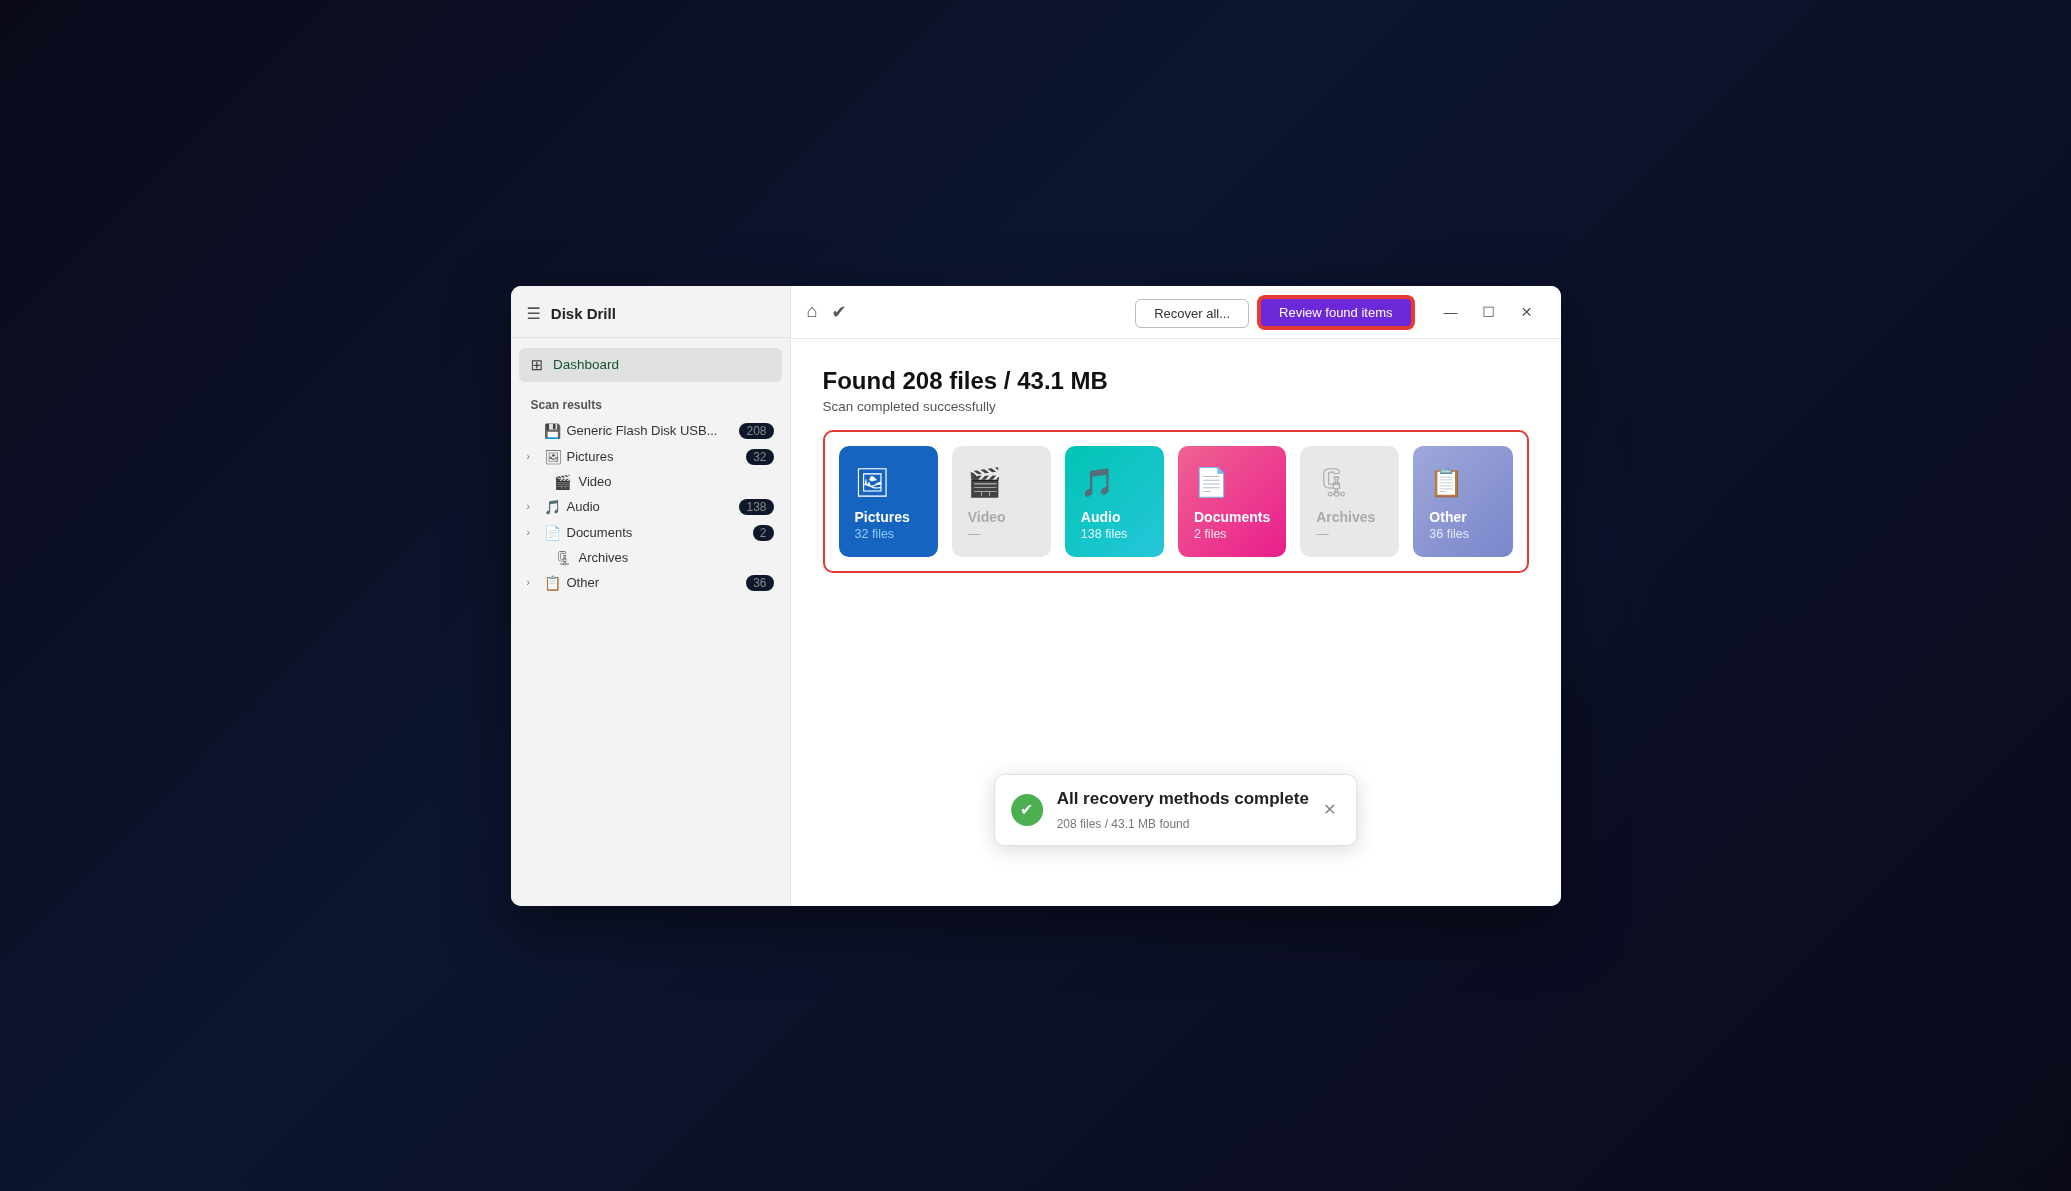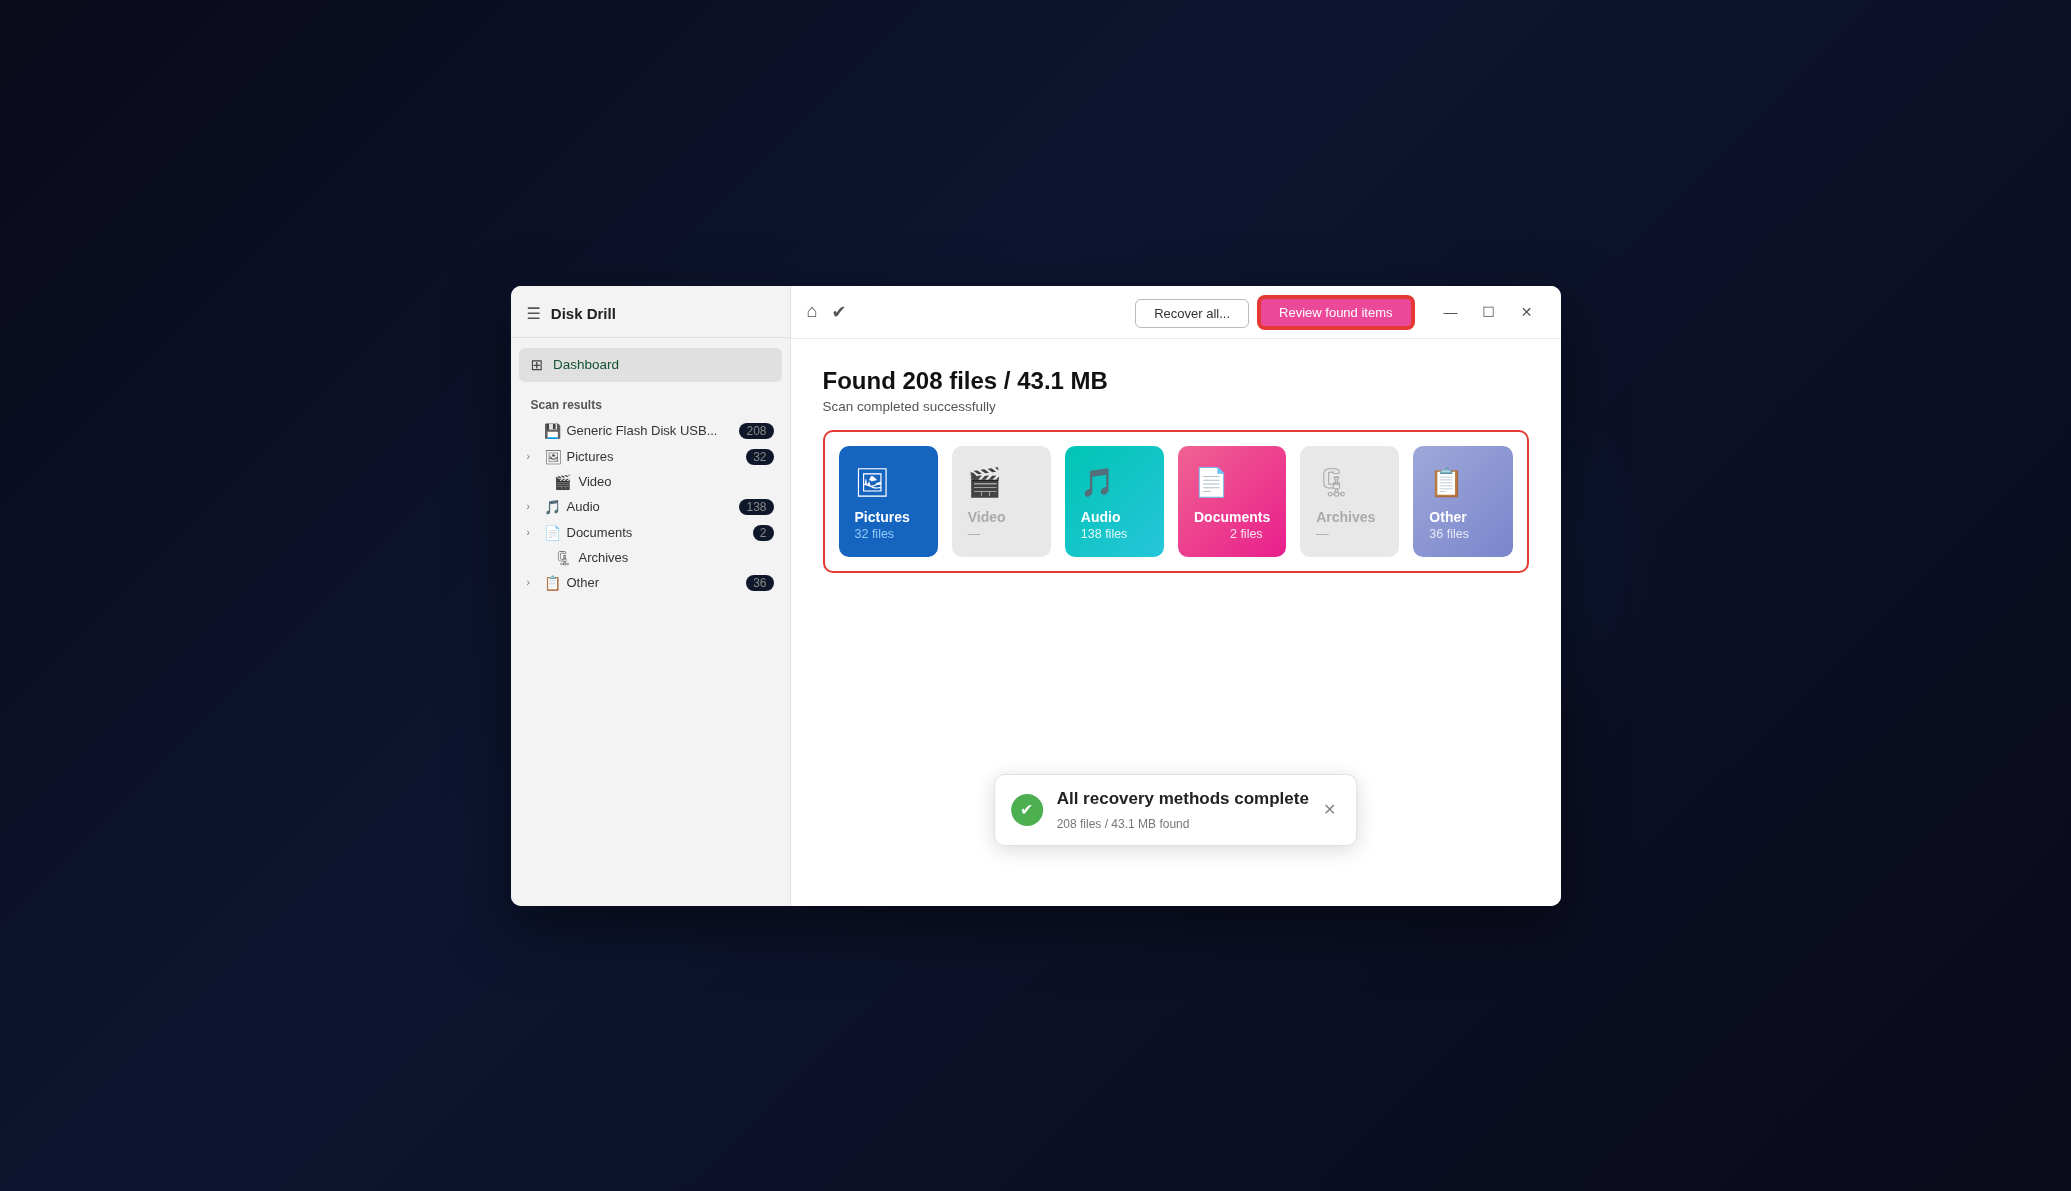--- a/index.html
+++ b/index.html
@@ -191,21 +191,21 @@
       border-radius: 6px;
       background: #fff;
       font-size: 13px;
       color: #333;
       cursor: pointer;
     }
     .review-btn {
       padding: 6px 18px;
       border: 2px solid #e53935;
       border-radius: 6px;
-      background: #ec4899;
+      background: #6d28d9;
       font-size: 13px;
       color: #fff;
       cursor: pointer;
       font-weight: 500;
       box-shadow: 0 0 0 2px #e53935;
     }
     .win-controls {
       display: flex;
       align-items: center;
       gap: 2px;
@@ -286,21 +286,21 @@
     .cat-card.documents .cat-name { color: #fff; }
     .cat-card.archives .cat-name { color: #aaa; }
     .cat-card.other .cat-name { color: #fff; }
     .cat-files {
       font-size: 12.5px;
       margin-top: 2px;
     }
     .cat-card.pictures .cat-files { color: #90caf9; }
     .cat-card.video .cat-files { color: #aaa; }
     .cat-card.audio .cat-files { color: #e0f7fa; }
-    .cat-card.documents .cat-files { color: #fce4ec; margin-left: 36px; }
+    .cat-card.documents .cat-files { color: #fce4ec; }
     .cat-card.archives .cat-files { color: #aaa; }
     .cat-card.other .cat-files { color: #e8eaf6; }
 
     
     .toast {
       position: absolute;
       bottom: 60px;
       left: 50%;
       transform: translateX(-50%);
       background: #fff;

